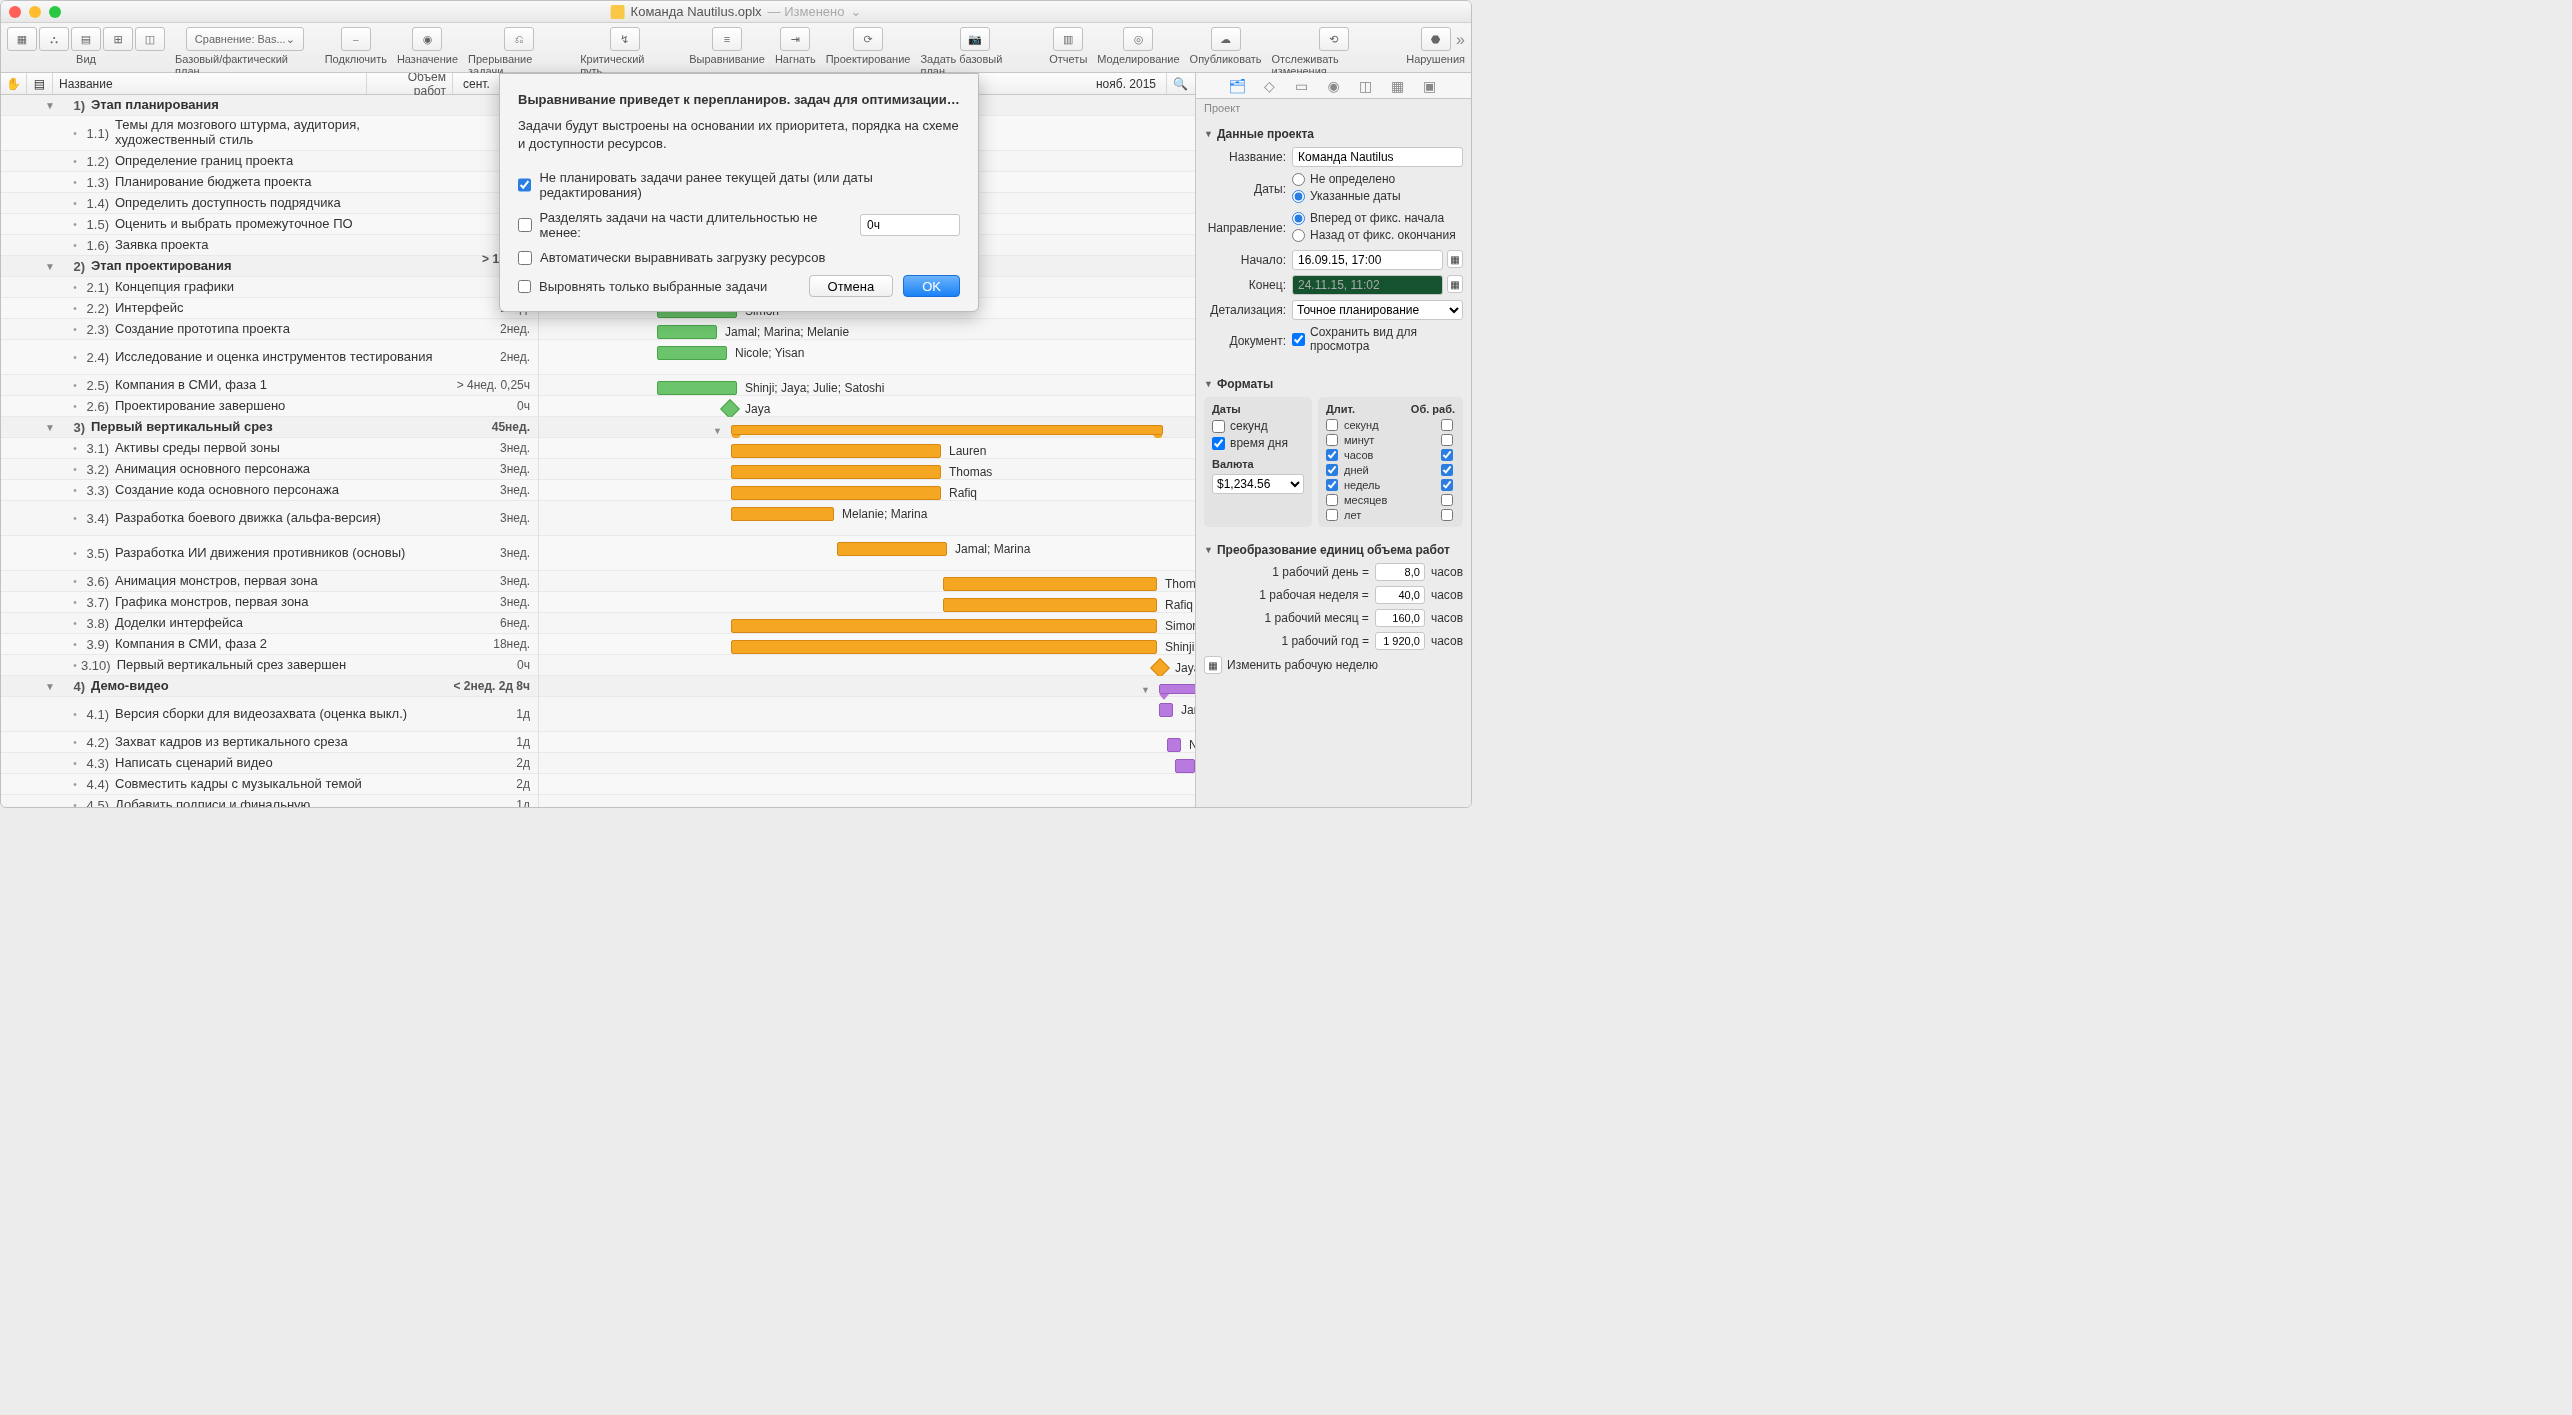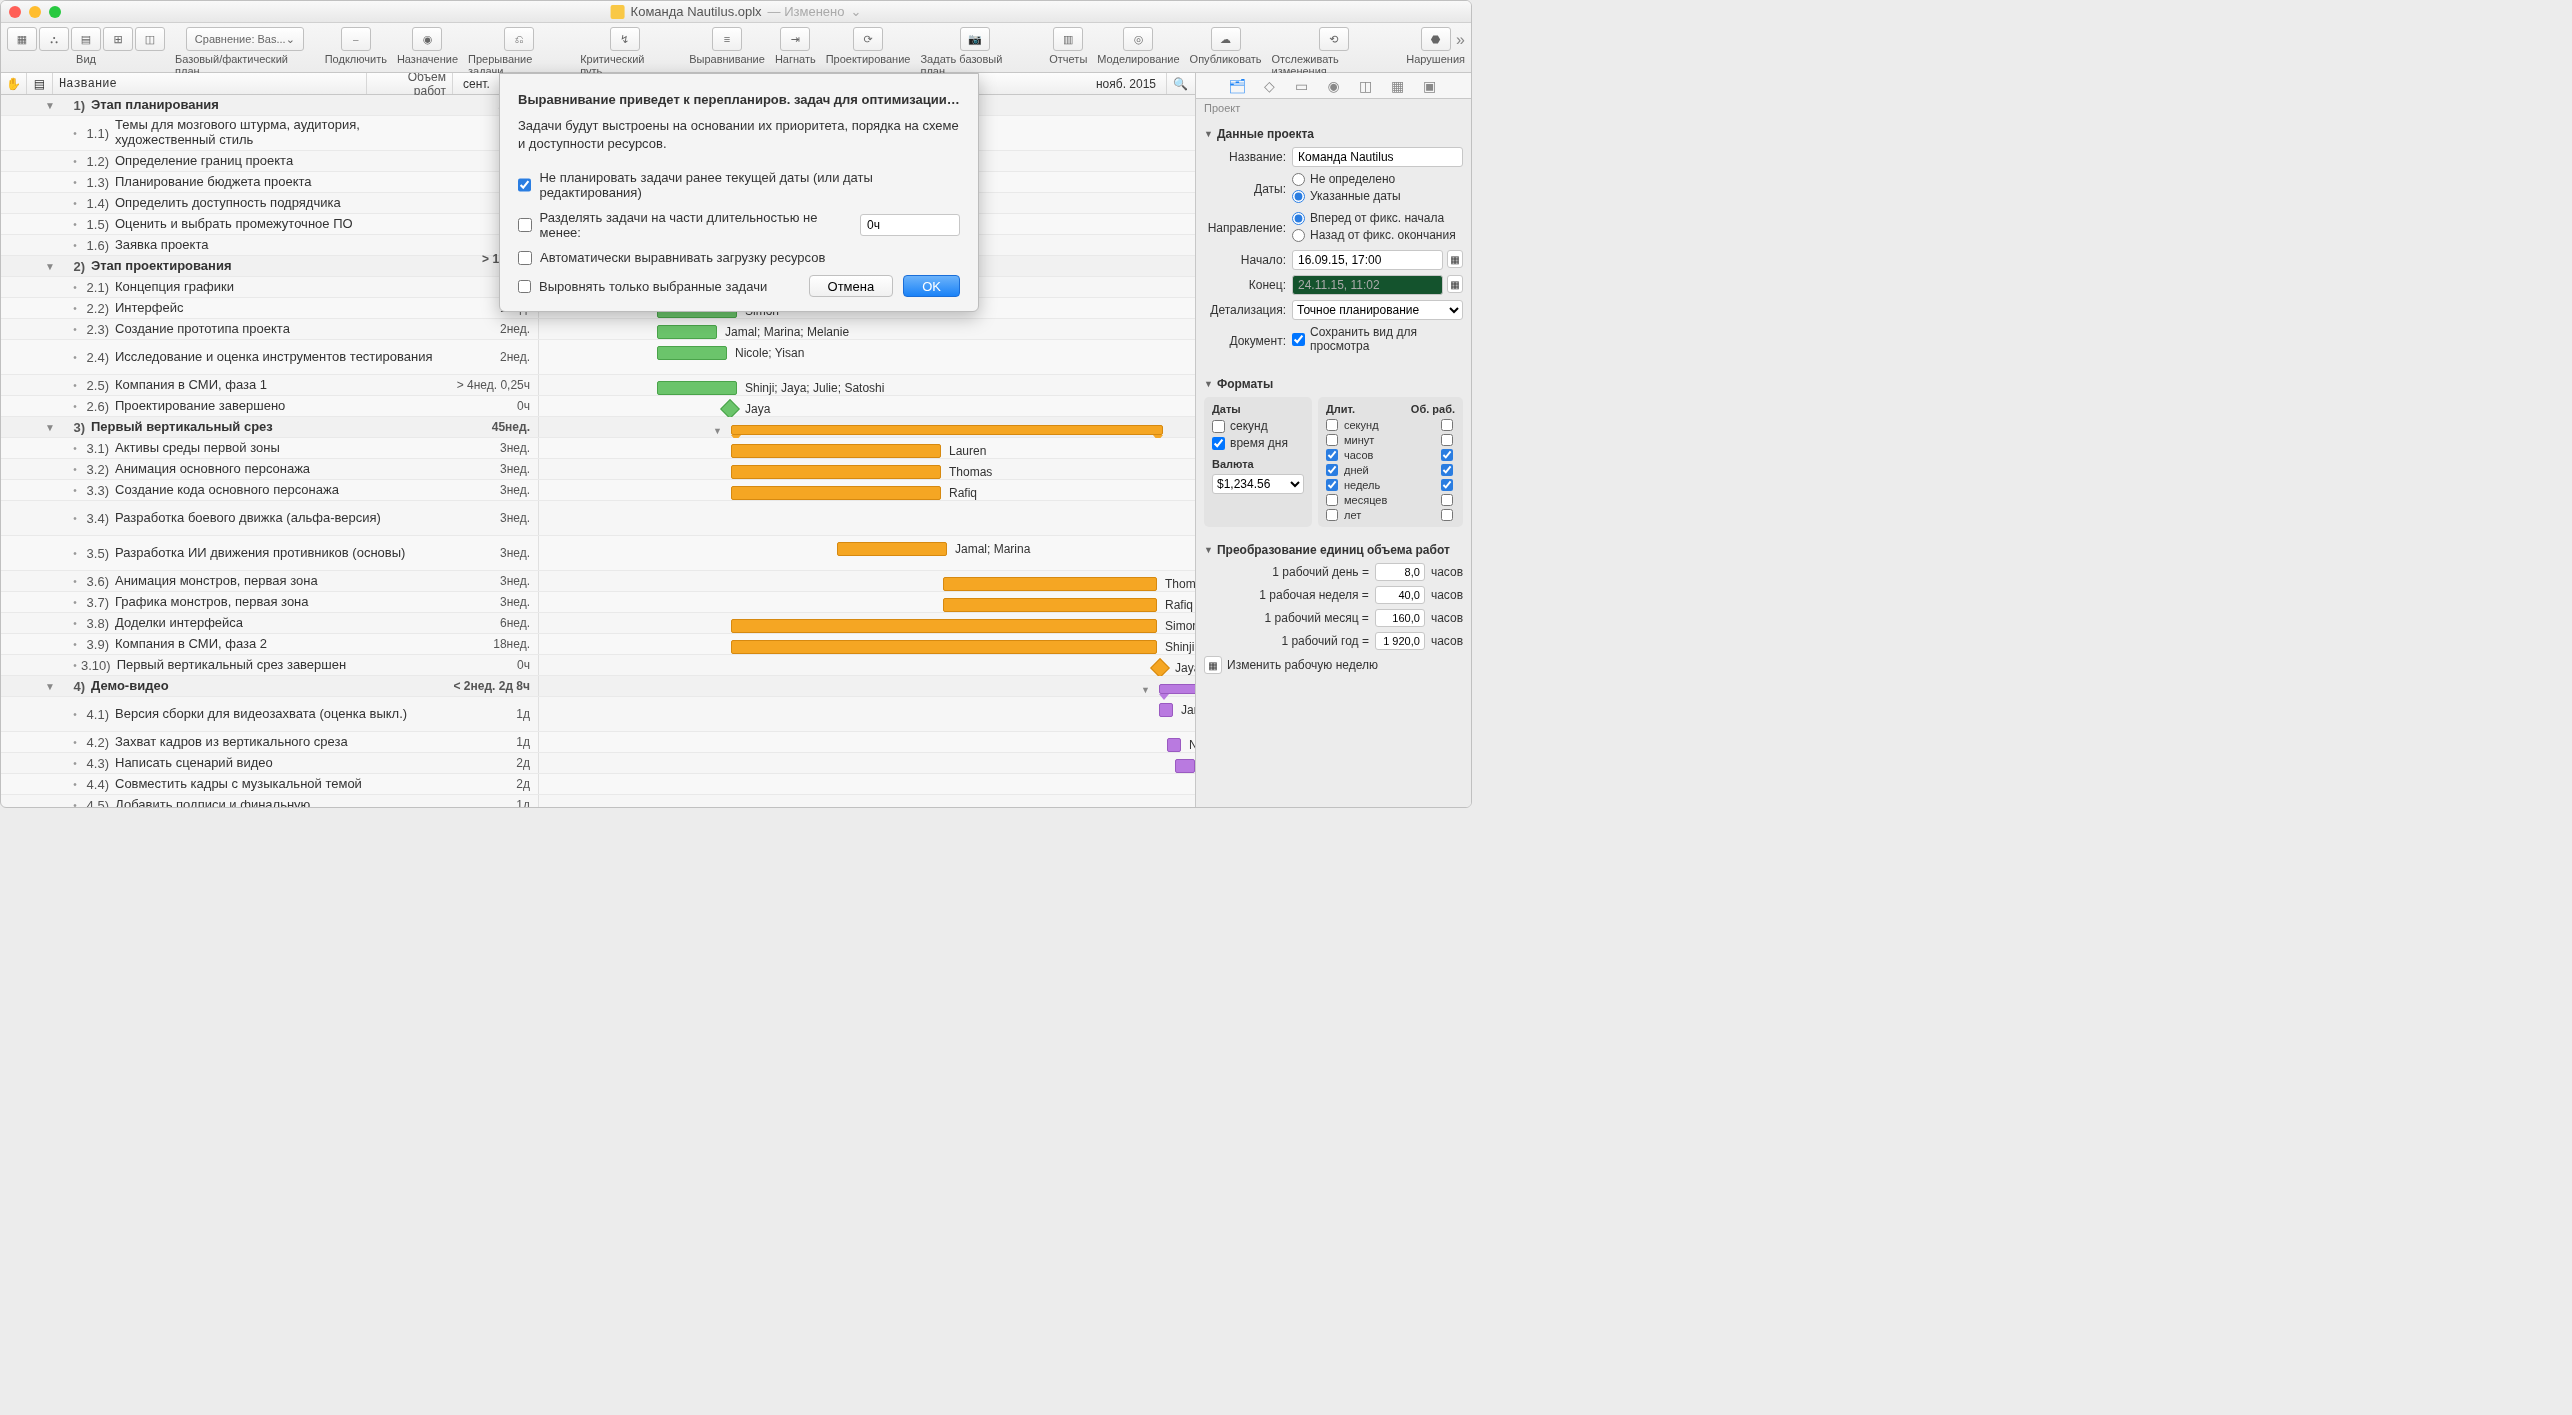--- a/index.html
+++ b/index.html
@@ -27,21 +27,21 @@
 
 
 .main { flex: 1; display: flex; overflow: hidden; }
 .left-pane { width: 1195px; display: flex; flex-direction: column; border-right: 1px solid #c7c7c7; }
 .right-pane { width: 275px; background: #ececec; display: flex; flex-direction: column; font-size: 12px; }
 
 
 .col-header { height: 22px; background: linear-gradient(#fdfdfd,#efefef); border-bottom: 1px solid #c7c7c7; display: flex; align-items: center; font-size: 12px; color: #333; }
 .col-header .ch { border-right: 1px solid #d7d7d7; padding: 0 6px; display: flex; align-items: center; height: 100%; }
 .ch.hand { width: 26px; justify-content: center; } .ch.eye { width: 26px; justify-content: center; }
-.ch.name { width: 314px; font-weight: 500; font-family: Liberation Mono, monospace; }
+.ch.name { width: 314px; font-weight: 500; }
 .ch.work { width: 86px; justify-content: flex-end; }
 .ch.tl { flex: 1; display: flex; justify-content: space-between; padding: 0 10px; }
 .ch.mag { width: 28px; justify-content: center; border-right: none; }
 
 
 .task-rows { flex: 1; overflow: hidden; position: relative; }
 .row { height: 21px; display: flex; align-items: center; border-bottom: 1px solid #e9e9e9; font-size: 13px; position: relative; }
 .row.tall { height: 35px; }
 .row.group { background: #f1f1f1; font-weight: 600; }
 .row.alt { background: #f8f8f8; }
@@ -433,20 +433,24 @@
               <span class="res-after" style="left: 410px; top: 3px;">Rafiq</span>
             </div>
           </div>
           <div class="row tall">
             <div class="outline" style="padding-left: 68px;">
               <span class="bullet">•</span>
               <span class="num">3.4)</span>
               <span class="tname">Разработка боевого движка (альфа-версия)</span>
             </div>
             <div class="work">3нед.</div>
+            <div class="gantt">
+              <div class="bar orange" style="left: 192px; width: 103px;"></div>
+              <span class="res-after" style="left: 303px; top: 3px;">Melanie; Marina</span>
+            </div>
           </div>
           <div class="row tall alt">
             <div class="outline" style="padding-left: 68px;">
               <span class="bullet">•</span>
               <span class="num">3.5)</span>
               <span class="tname">Разработка ИИ движения противников (основы)</span>
             </div>
             <div class="work">3нед.</div>
             <div class="gantt">
               <div class="bar orange" style="left: 298px; width: 110px;"></div>

